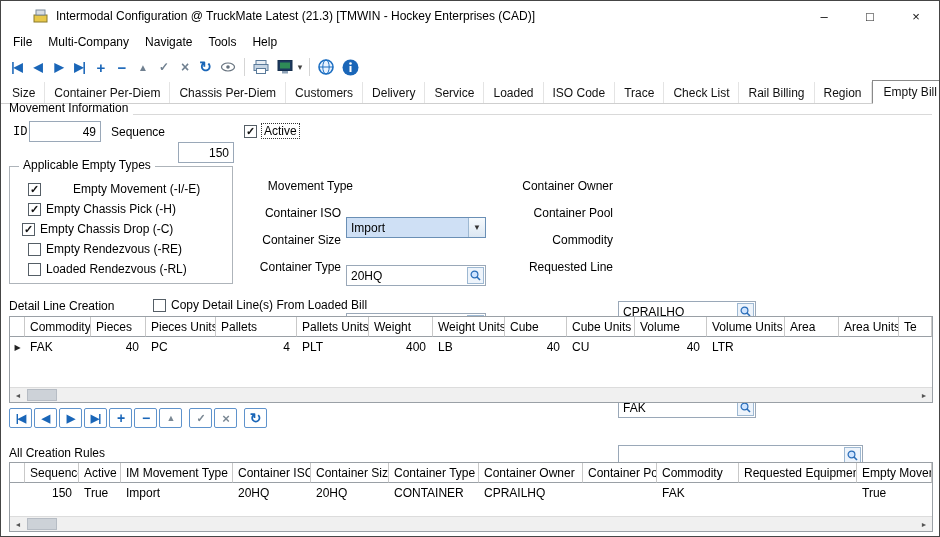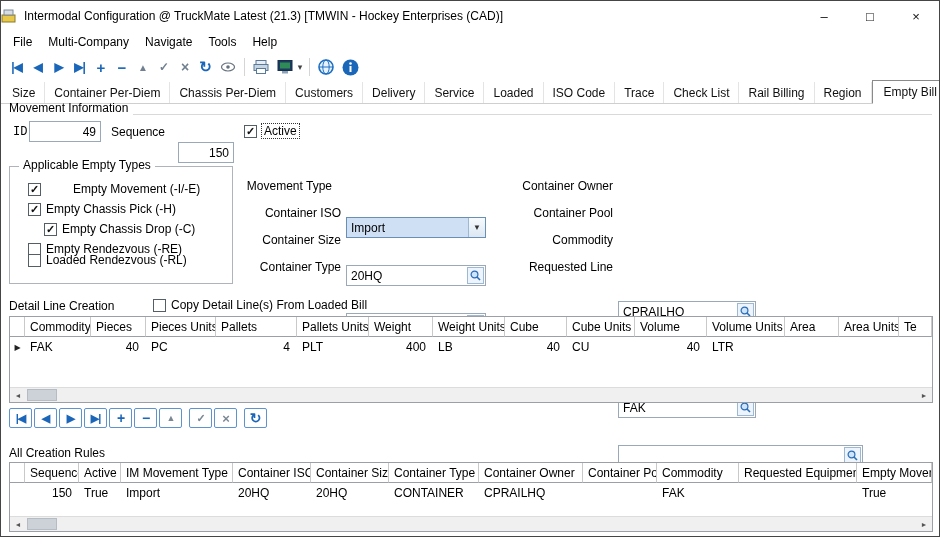--- a/index.html
+++ b/index.html
@@ -5,21 +5,21 @@
   * { box-sizing: border-box; margin: 0; padding: 0; }
   body { font-family: "Liberation Sans", sans-serif; background: #ffffff; }
   .window {
     position: relative; width: 940px; height: 537px;
     border: 1px solid #454545; background: #fff; overflow: hidden;
     font-size: 12px; color: #000;
   }
   .abs { position: absolute; }
 
   
-  .titlebar { top:0; left:0; right:0; height:30px; display:flex; align-items:center; padding-left:0; background:#fff; }
+  .titlebar { top:0; left:12px; right:0; height:30px; display:flex; align-items:center; padding-left:20px; background:#fff; }
   .title-text { margin-left:7px; font-size:12px; white-space:nowrap; }
   .win-controls { margin-left:auto; display:flex; height:30px; }
   .win-btn { width:46px; height:30px; display:flex; align-items:center; justify-content:center; font-size:13px; color:#111; }
 
   
   .menubar { top:30px; left:0; right:0; height:22px; display:flex; align-items:center; padding-left:4px; }
   .menu-item { padding:3px 8px; white-space:nowrap; }
 
   
   .toolbar { top:52px; left:0; right:0; height:28px; display:flex; align-items:center; padding-left:5px; }
@@ -224,35 +224,35 @@
   <div class="abs fieldset" style="top:165px; left:8px; width:224px; height:118px;">
     <span class="legend">Applicable Empty Types</span>
     <div class="check-row" style="position:absolute; top:15px; left:18px;gap:32px;">
       <span class="cbox checked"></span>
       <span>Empty Movement (-I/-E)</span>
     </div>
     <div class="check-row" style="position:absolute; top:35px; left:18px;">
       <span class="cbox checked"></span>
       <span>Empty Chassis Pick (-H)</span>
     </div>
-    <div class="check-row" style="position:absolute; top:55px; left:34px;">
+    <div class="check-row" style="position:absolute; top:55px; left:12px;">
       <span class="cbox checked"></span>
       <span>Empty Chassis Drop (-C)</span>
     </div>
     <div class="check-row" style="position:absolute; top:75px; left:18px;">
       <span class="cbox"></span>
       <span>Empty Rendezvous (-RE)</span>
     </div>
-    <div class="check-row" style="position:absolute; top:86px; left:18px;">
+    <div class="check-row" style="position:absolute; top:95px; left:18px;">
       <span class="cbox"></span>
       <span>Loaded Rendezvous (-RL)</span>
     </div>
   </div>
 
-  <div class="abs flabel" style="top:174px; left:211px; width:120px;">Movement Type</div>
+  <div class="abs flabel" style="top:174px; left:232px; width:120px;">Movement Type</div>
   <div class="abs combo" style="top:174px; left:345px; width:140px;">
     <span>Import</span>
     <span class="combo-arrow">▼</span>
   </div>
 
   <div class="abs flabel" style="top:201px; left:220px; width:120px;">Container ISO</div>
   <div class="abs tfield" style="top:201px; left:345px; width:140px;">
     <span>20HQ</span>
     <span class="lookup-btn">
       <svg width="13" height="13">

